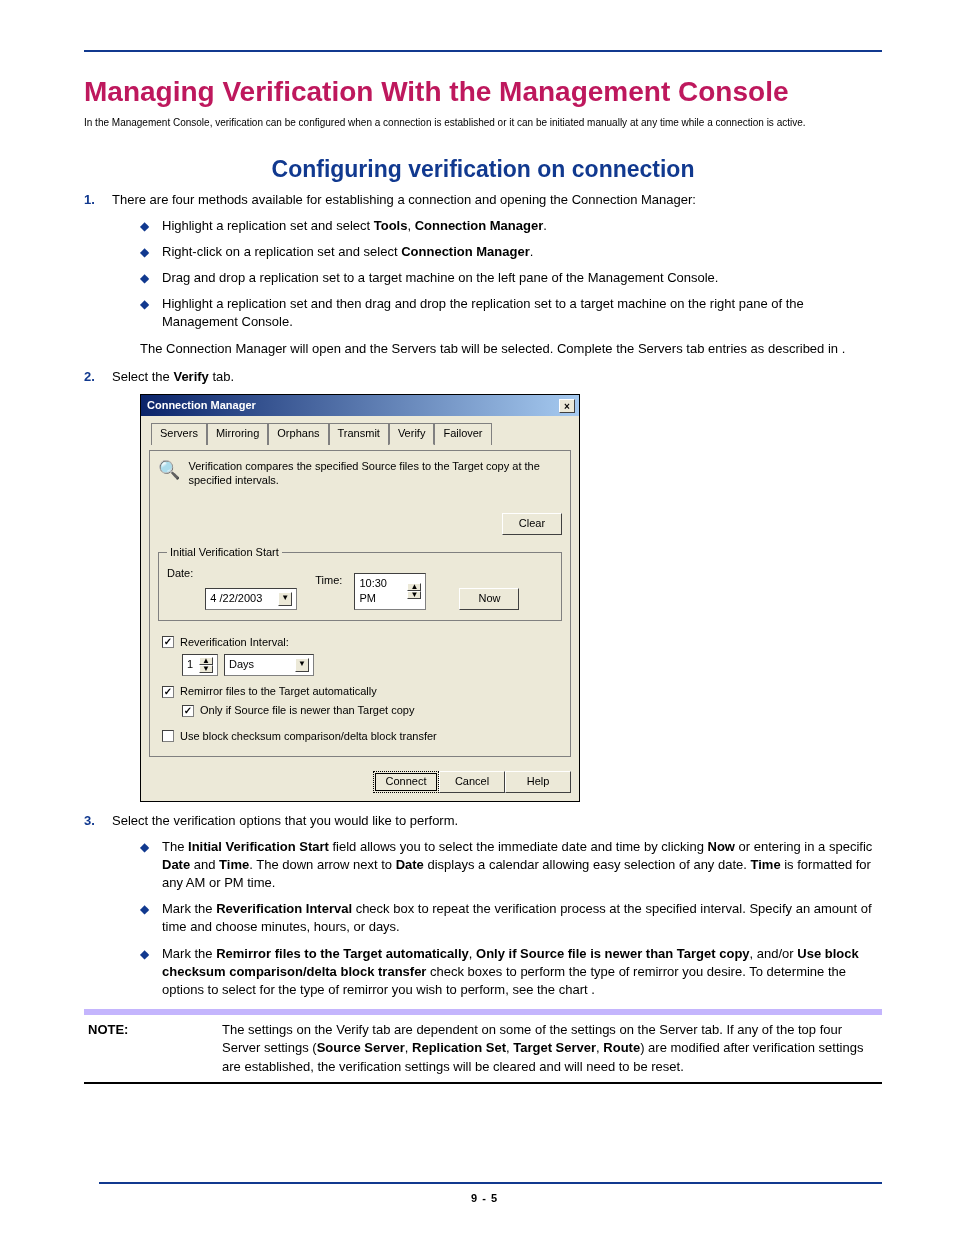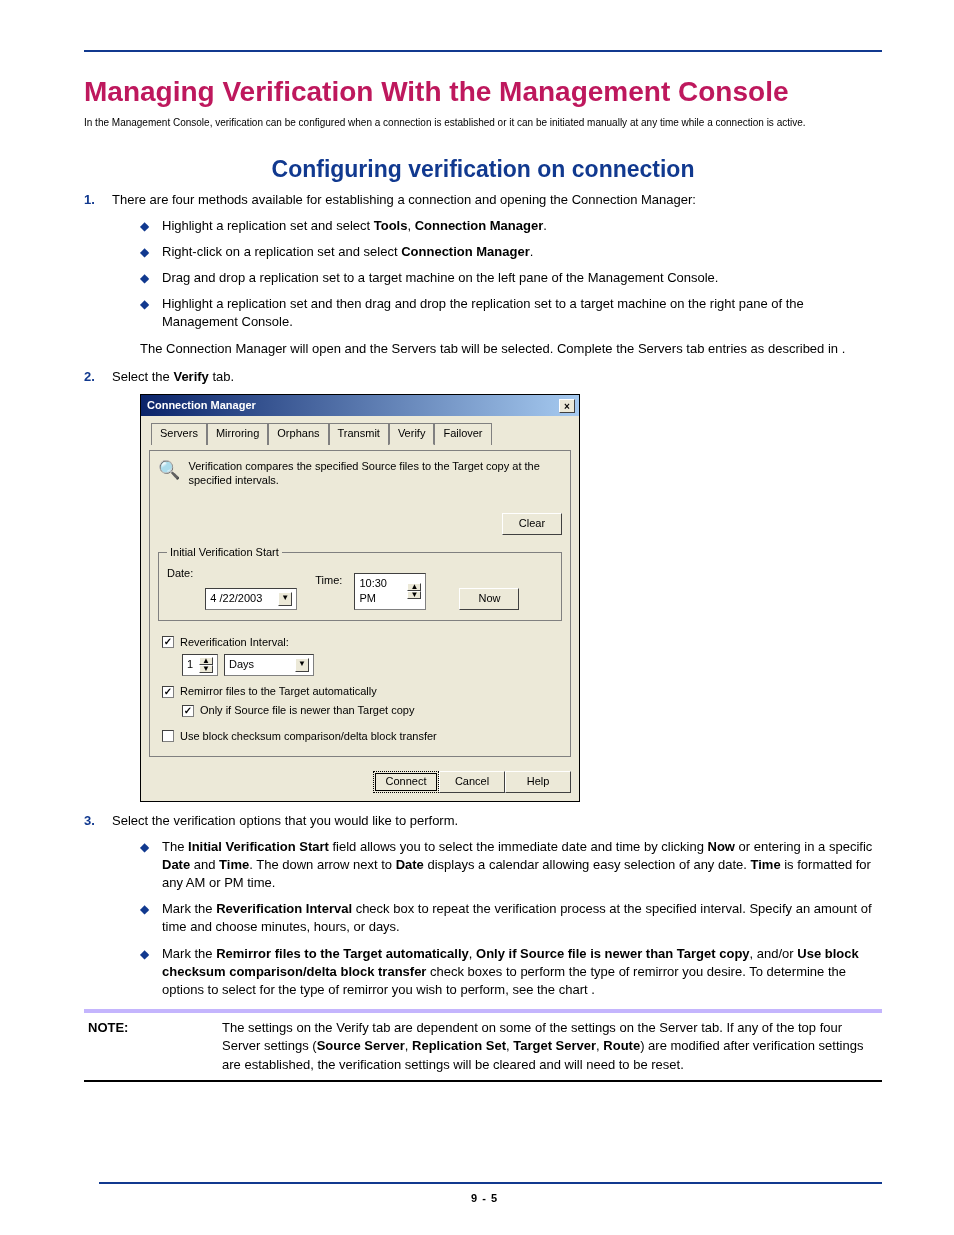--- a/index.html
+++ b/index.html
@@ -251,21 +251,21 @@
   .dlg-footer {
     display:flex;
     justify-content:flex-end;
     padding:6px 8px 8px 0;
   }
   .dlg-footer .btn { width: 66px; }
   .dlg-footer .btn.default { border:1px dotted #000; outline:1px solid #000; outline-offset:-3px;}
   
   
   .note-block {
-    border-top: 4px solid #c4b5fd;
+    border-top: 6px solid #c4b5fd;
     border-bottom: 2px solid #000;
     padding: 6px 0;
     margin: 8px 0 0 0;
     display: flex;
     gap: 20px;
     font-size: 13px;
     line-height: 1.4;
   }
   .note-block .note-label {
     font-weight: 700;

